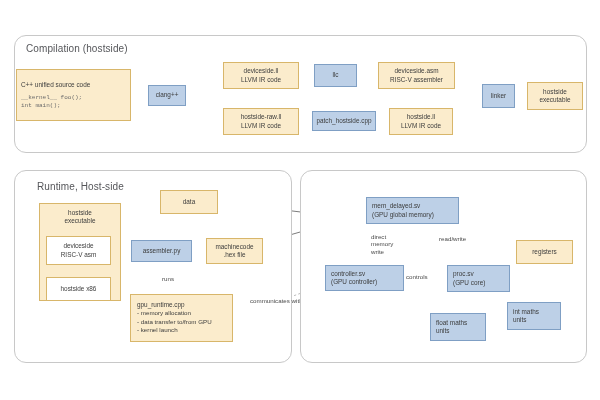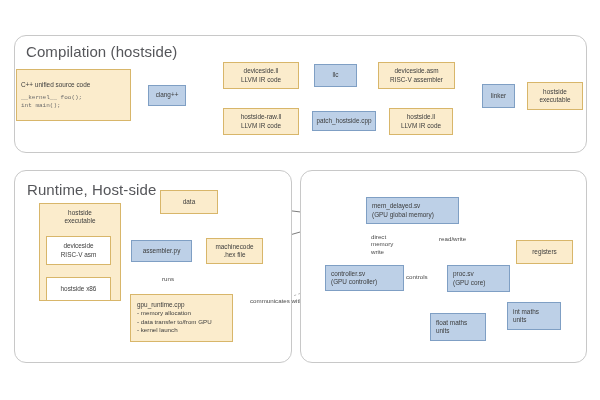--- a/index.html
+++ b/index.html
@@ -29,21 +29,21 @@
   
   .group {
     position: absolute;
     border: 1px solid #c8c8c8;
     border-radius: 12px;
     background: #ffffff;
     box-sizing: border-box;
   }
   .group-title {
     position: absolute;
-    font-size: 15px;
+    font-size: 10px;
     color: #55565a;
     white-space: nowrap;
     letter-spacing: 0.1px;
   }
 
   
   .node {
     position: absolute;
     box-sizing: border-box;
     display: flex;
@@ -186,21 +186,21 @@
     <div class="node blue center" style="left:482px; top:84px; width:33px; height:24px;">
       <span class="line">linker</span>
     </div>
 
     <div class="node yellow center" style="left:527px; top:82px; width:56px; height:28px;">
       <span class="line">hostside</span>
       <span class="line">executable</span>
     </div>
 
     <div class="group" style="left:14px; top:170px; width:278px; height:193px;"></div>
-    <div class="group-title" style="left:27px; top:181px;text-align:right;">Runtime, Host-side</div>
+    <div class="group-title" style="left:37px; top:181px;text-align:right;">Runtime, Host-side</div>
 
     <div class="node yellow center" style="left:39px; top:203px; width:82px; height:98px;
                 justify-content:flex-start; padding-top:5px;">
       <span class="line">hostside</span>
       <span class="line">executable</span>
     </div>
 
     <div class="node white-in-yellow center" style="left:46px; top:236px; width:65px; height:29px;">
       <span class="line">deviceside</span>
       <span class="line">RISC-V asm</span>

